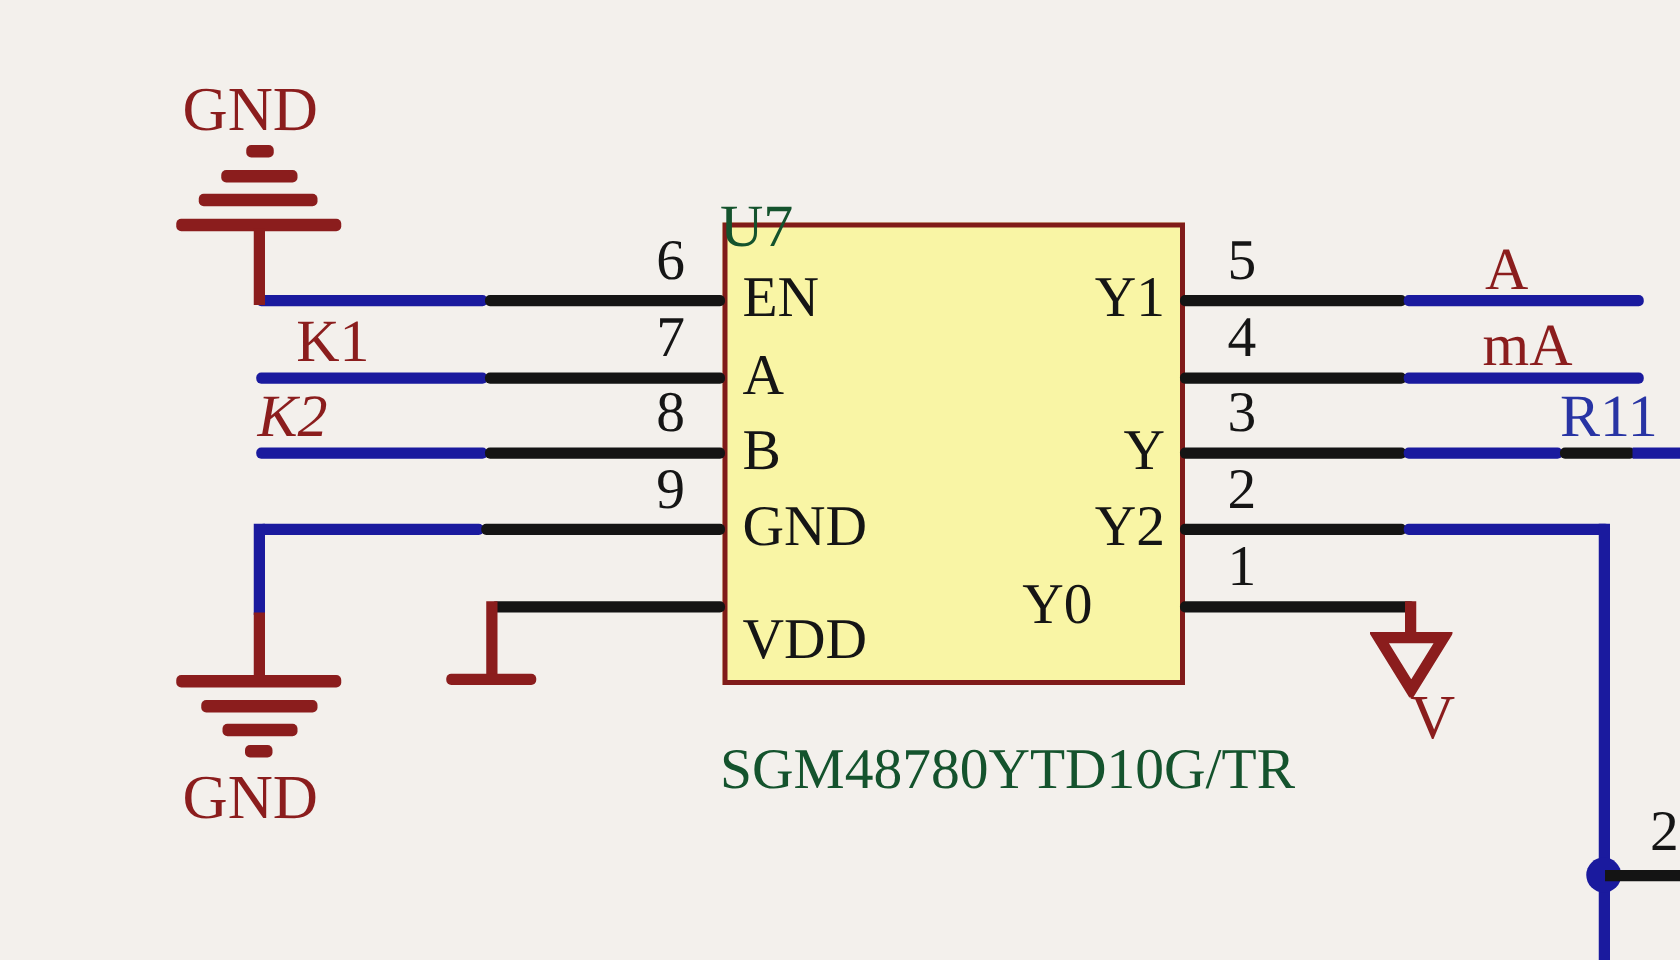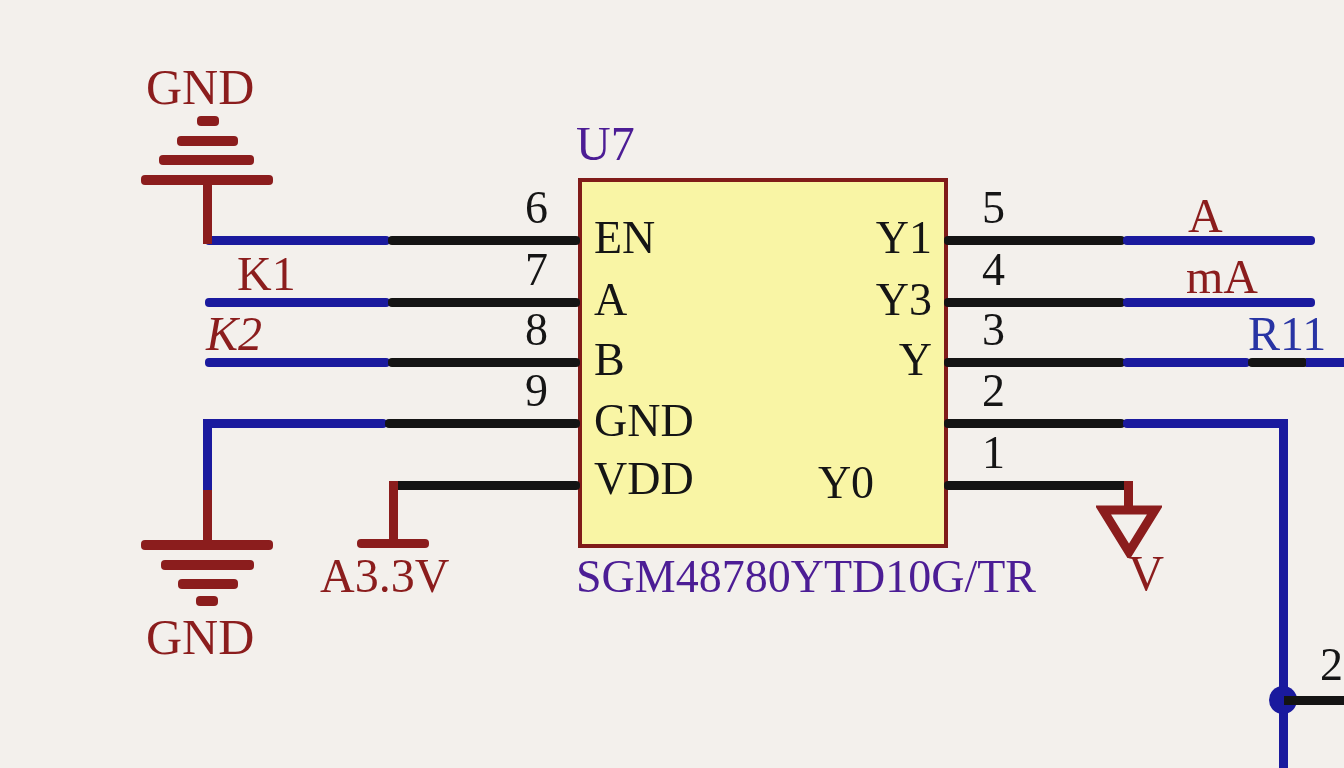--- a/index.html
+++ b/index.html
@@ -16,45 +16,45 @@
   .wire.black{background:#141414;}
   .vwire{position:absolute;width:9px;}
   .vwire.blue{background:#1a1a9e;}
   .vwire.red{background:#8b1d1d;}
   .gnd-bar{position:absolute;height:10px;background:#8b1d1d;border-radius:4px;}
   .ic-body{
     position:absolute;left:578px;top:178px;width:362px;height:362px;
     background:#f9f5a5;border:4px solid #801b19;
   }
   .txt{position:absolute;white-space:nowrap;line-height:1;}
-  .blue-txt{color:#4c1d95;}
+  .blue-txt{color:#14532d;margin-top:38px;}
   .pin-name{font-size:46px;color:#151515;}
   .pin-num{font-size:46px;color:#151515;}
   .net-lbl{font-size:48px;color:#8b1d1d;}
   .gnd-lbl{font-size:50px;color:#8b1d1d;}
   .junction{position:absolute;width:28px;height:28px;border-radius:50%;background:#1a1a9e;}
 </style>
 </head>
 <body>
 
 <div class="schematic">
 
   <div class="ic-body"></div>
   <div class="txt blue-txt" style="left:576px;top:120px;font-size:48px;">U7</div>
   <div class="txt blue-txt" style="left:576px;top:554px;font-size:46px;">SGM48780YTD10G/TR</div>
 
   <div class="txt pin-name" style="left:594px;top:215px;">EN</div>
   <div class="txt pin-name" style="left:594px;top:277px;">A</div>
   <div class="txt pin-name" style="left:594px;top:337px;">B</div>
   <div class="txt pin-name" style="left:594px;top:398px;">GND</div>
-  <div class="txt pin-name" style="left:594px;top:456px;text-align:right;">VDD</div>
+  <div class="txt pin-name" style="left:594px;top:488px;text-align:right;">VDD</div>
 
   <div class="txt pin-name" style="left:760px;top:215px;width:172px;text-align:right;">Y1</div>
-  <div class="txt pin-name" style="left:760px;top:277px;width:172px;text-align:right;">Y3</div>
   <div class="txt pin-name" style="left:760px;top:337px;width:172px;text-align:right;">Y</div>
+  <div class="txt pin-name" style="left:760px;top:398px;width:172px;text-align:right;">Y2</div>
   <div class="txt pin-name" style="left:760px;top:460px;width:172px;text-align:center;">Y0</div>
 
   <div class="txt pin-num" style="left:400px;top:185px;width:148px;text-align:right;">6</div>
   <div class="txt pin-num" style="left:400px;top:247px;width:148px;text-align:right;">7</div>
   <div class="txt pin-num" style="left:400px;top:307px;width:148px;text-align:right;">8</div>
   <div class="txt pin-num" style="left:400px;top:368px;width:148px;text-align:right;">9</div>
 
   <div class="txt pin-num" style="left:982px;top:185px;">5</div>
   <div class="txt pin-num" style="left:982px;top:247px;">4</div>
   <div class="txt pin-num" style="left:982px;top:307px;">3</div>
@@ -109,21 +109,20 @@
   <div class="vwire blue" style="left:203px;top:419px;height:73px;"></div>
   <div class="vwire red" style="left:203px;top:490px;height:55px;"></div>
   <div class="gnd-bar" style="left:141px;top:540px;width:132px;"></div>
   <div class="gnd-bar" style="left:161px;top:560px;width:93px;"></div>
   <div class="gnd-bar" style="left:178px;top:579px;width:60px;"></div>
   <div class="gnd-bar" style="left:196px;top:596px;width:22px;"></div>
   <div class="txt gnd-lbl" style="left:146px;top:612px;">GND</div>
 
   <div class="vwire red" style="left:389px;top:481px;height:64px;"></div>
   <div class="gnd-bar" style="left:357px;top:539px;width:72px;height:9px;"></div>
-  <div class="txt net-lbl" style="left:320px;top:552px;">A3.3V</div>
 
   <div class="vwire red" style="left:1124px;top:481px;height:33px;"></div>
   <svg class="abs" style="left:1096px;top:504px;" width="66" height="54">
     <polygon points="7,6 59,6 33,48" fill="none" stroke="#8b1d1d" stroke-width="9" stroke-linejoin="miter"></polygon>
   </svg>
   <div class="txt" style="left:1128px;top:548px;font-size:50px;color:#8b1d1d;">V</div>
 
   <div class="txt net-lbl" style="left:1188px;top:192px;">A</div>
   <div class="txt net-lbl" style="left:1186px;top:253px;">mA</div>
   <div class="txt" style="left:1248px;top:310px;font-size:48px;color:#2834a4;">R11</div>

